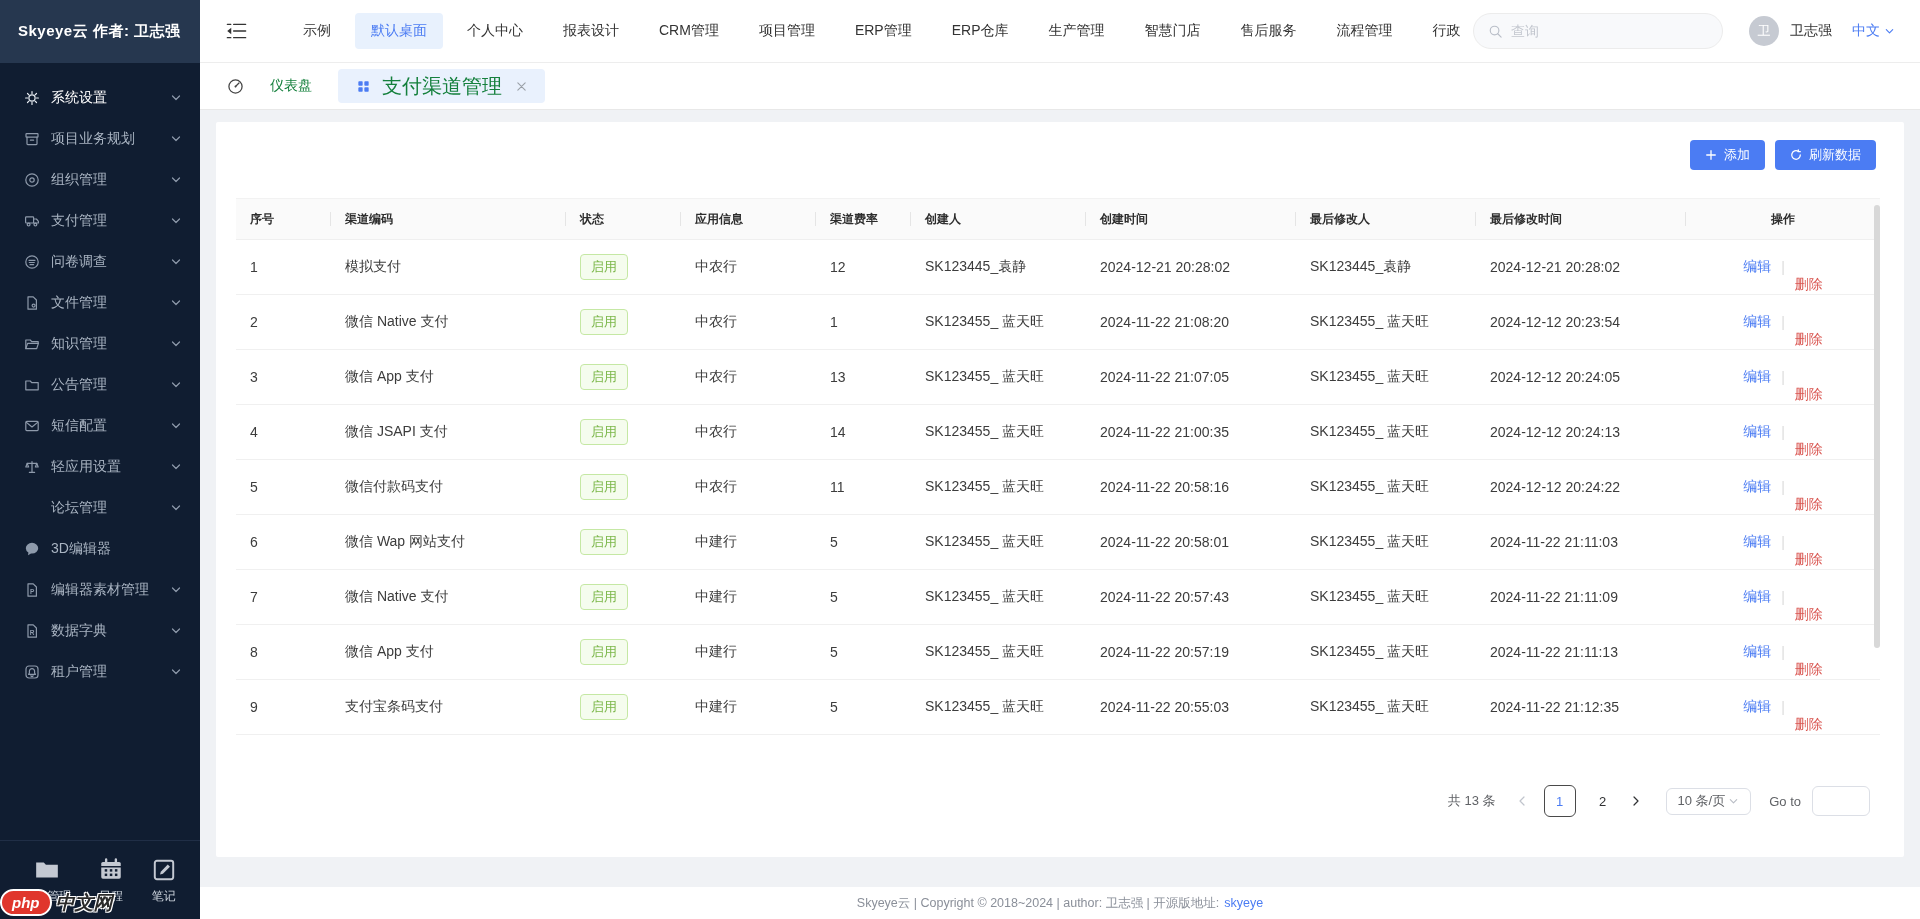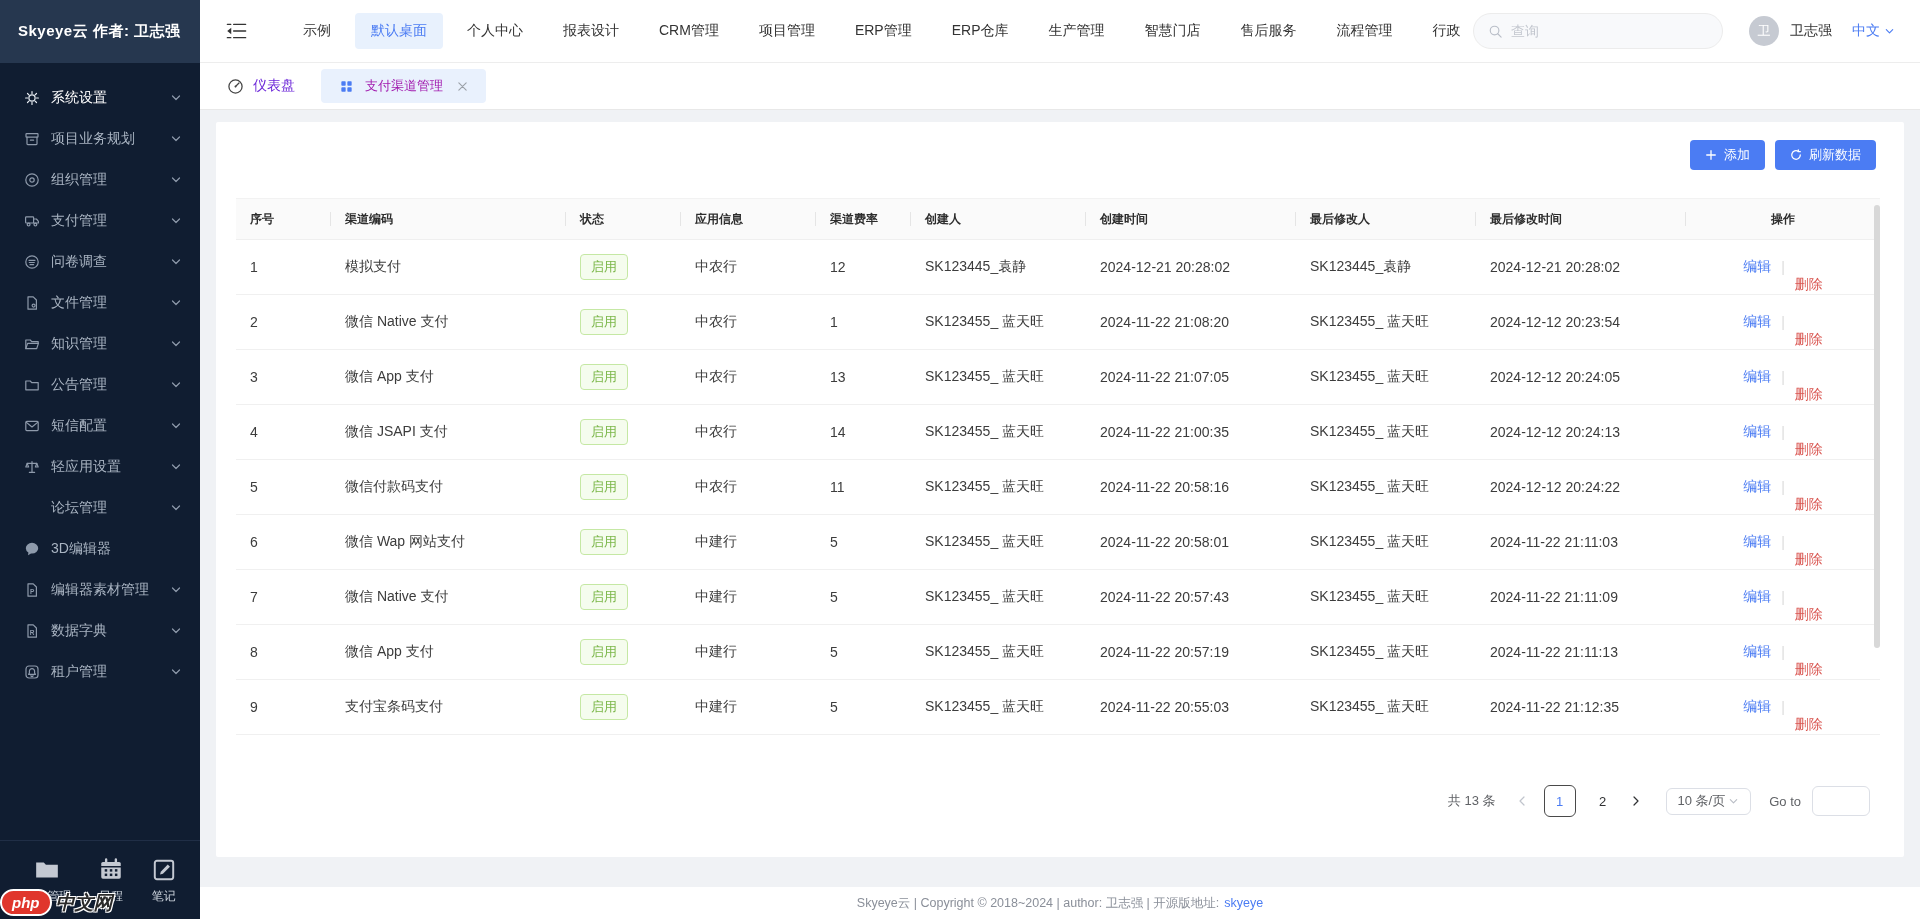--- a/index.html
+++ b/index.html
@@ -39,24 +39,24 @@
   .search input { border:none; outline:none; background:transparent; font-size:14px; color:#333; width:100%; }
   .search input::placeholder { color:#c3c7cf; }
   .avatar { width:30px; height:30px; border-radius:50%; background:#c6cad2; color:#fff; font-size:13px; display:flex; align-items:center; justify-content:center; margin-left:26px; cursor:pointer; flex:none; }
   .uname { font-size:14px; color:#333; margin-left:11px; cursor:pointer; white-space:nowrap; }
   .lang { font-size:14px; color:#4b7cf3; margin-left:20px; display:flex; align-items:center; gap:4px; cursor:pointer; white-space:nowrap; }
   .lang .icon { width:11px; height:11px; }
 
   
   .tabbar { position:absolute; left:200px; top:63px; right:0; height:47px; background:#fff; border-bottom:1px solid #e8e8e8; display:flex; align-items:center; z-index:4; }
   .gauge { width:17px; height:17px; color:#444; margin-left:27px; flex:none; cursor:pointer; }
-  .dash-label { font-size:14px; color:#6d28d9; margin-left:9px; cursor:pointer; }
+  .dash-label { font-size:14px; color:#15803d; margin-left:26px; cursor:pointer; }
   .tab-active { margin-left:26px; height:34px; background:#e9f1fd; border-radius:4px; display:flex; align-items:center; padding:0 18px; cursor:pointer; }
   .tab-grid { width:15px; height:15px; color:#4b7cf3; flex:none; }
-  .tab-label { font-size:13px; color:#a21caf; margin-left:11px; white-space:nowrap; }
+  .tab-label { font-size:20px; color:#15803d; margin-left:11px; white-space:nowrap; }
   .tab-close { width:11px; height:11px; color:#9aa0a8; margin-left:14px; cursor:pointer; }
 
   
   .main { position:absolute; left:200px; top:110px; right:0; bottom:0; background:#f0f2f5; }
   .card { position:absolute; left:16px; top:12px; width:1688px; height:735px; background:#fff; border-radius:2px; }
   .toolbar { position:absolute; top:18px; right:28px; display:flex; gap:10px; }
   .btn { height:30px; background:#4b7cf3; color:#fff; border:none; border-radius:4px; font-size:13px; display:flex; align-items:center; gap:7px; padding:0 15px; cursor:pointer; font-family:inherit; }
   .btn .icon { width:12px; height:12px; color:#fff; }
   .btn .icon svg { stroke-width:1.5; }
 

